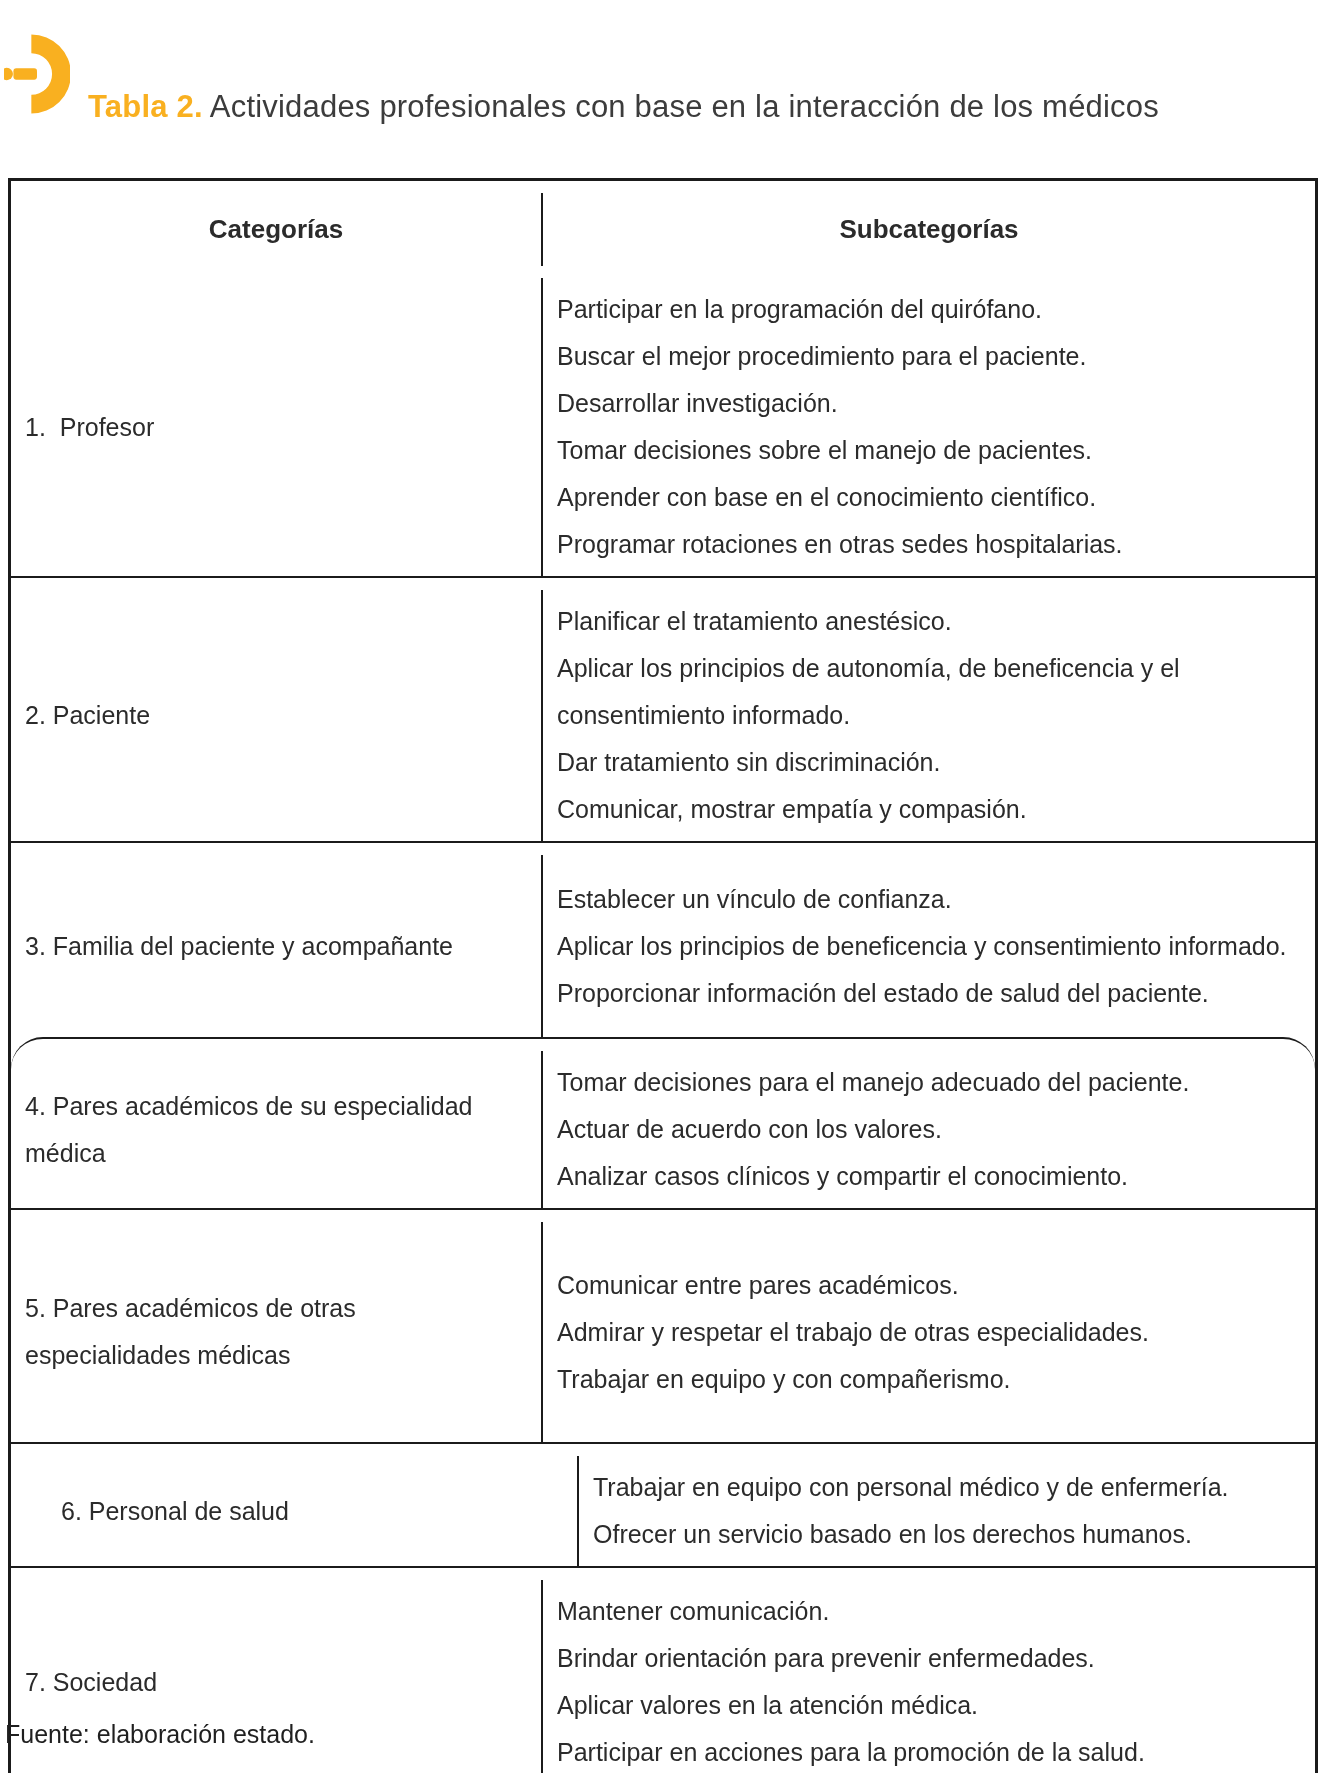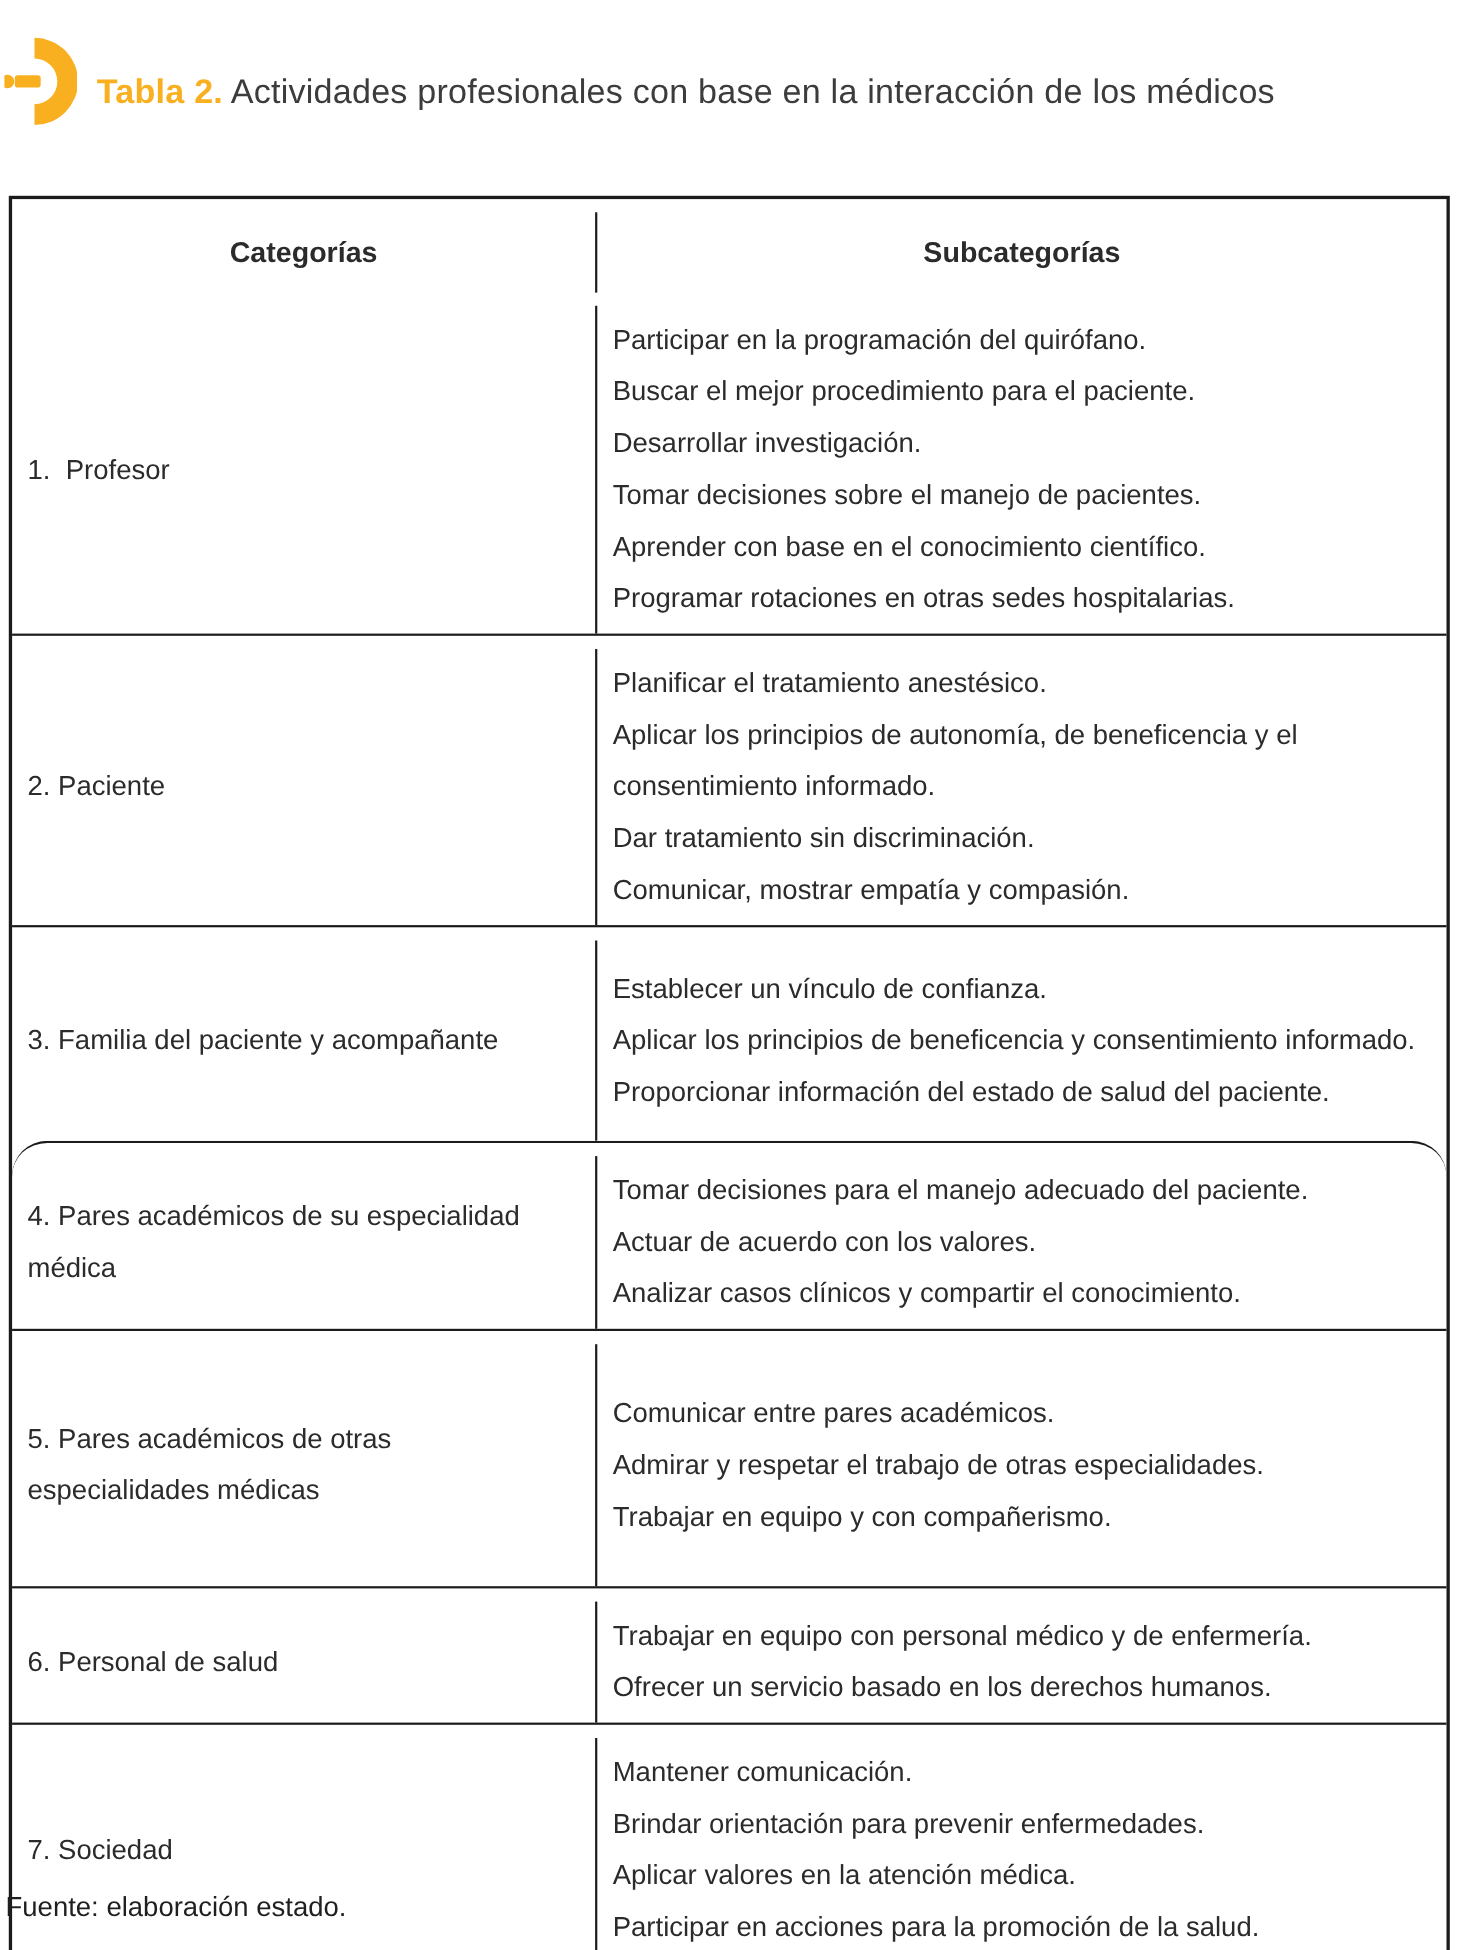--- a/index.html
+++ b/index.html
@@ -15,21 +15,21 @@
   
   .logo{
     position:absolute;
     left:4px; top:26px;
     width:66px; height:96px;
     color:var(--accent,#F9B020);
   }
   
   .title{
     position:absolute;
-    left:88px; top:64px;
+    left:88px; top:87px;
     width:1200px;
     font-size:31px;
     line-height:40px;
     color:#3c3c3c;
     letter-spacing:0.2px;
   }
   .title .label{
     color:var(--accent,#F9B020);
     font-weight:700;
   }
@@ -149,21 +149,21 @@
           </div>
         </div><div class="t-row" style="min-height: 234px;">
           <div class="cell cat">
             <p>5. Pares académicos de otras especialidades médicas</p>
           </div>
           <div class="cell sub">
             <p>Comunicar entre pares académicos.</p>
             <p>Admirar y respetar el trabajo de otras especialidades.</p>
             <p>Trabajar en equipo y con compañerismo.</p>
           </div>
-        </div><div class="t-row" style="min-height: 99px;">
+        </div><div class="t-row" style="min-height: 99px; padding-left: 36px;">
           <div class="cell cat">
             <p>6. Personal de salud</p>
           </div>
           <div class="cell sub">
             <p>Trabajar en equipo con personal médico y de enfermería.</p>
             <p>Ofrecer un servicio basado en los derechos humanos.</p>
           </div>
         </div><div class="t-row" style="min-height: 195px;">
           <div class="cell cat">
             <p>7. Sociedad</p>

